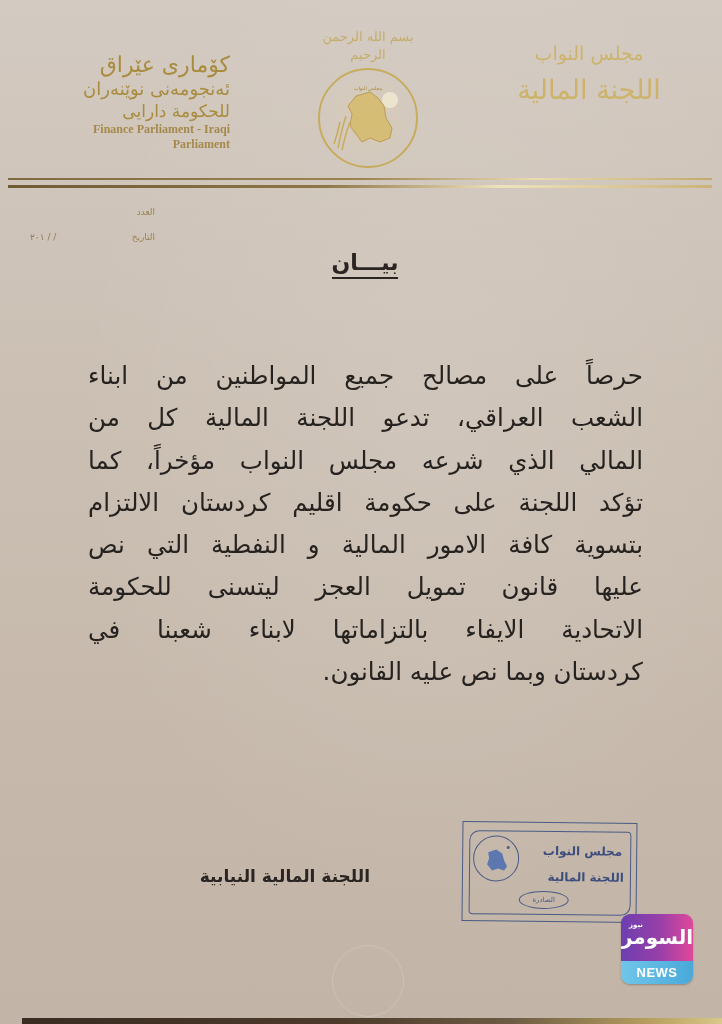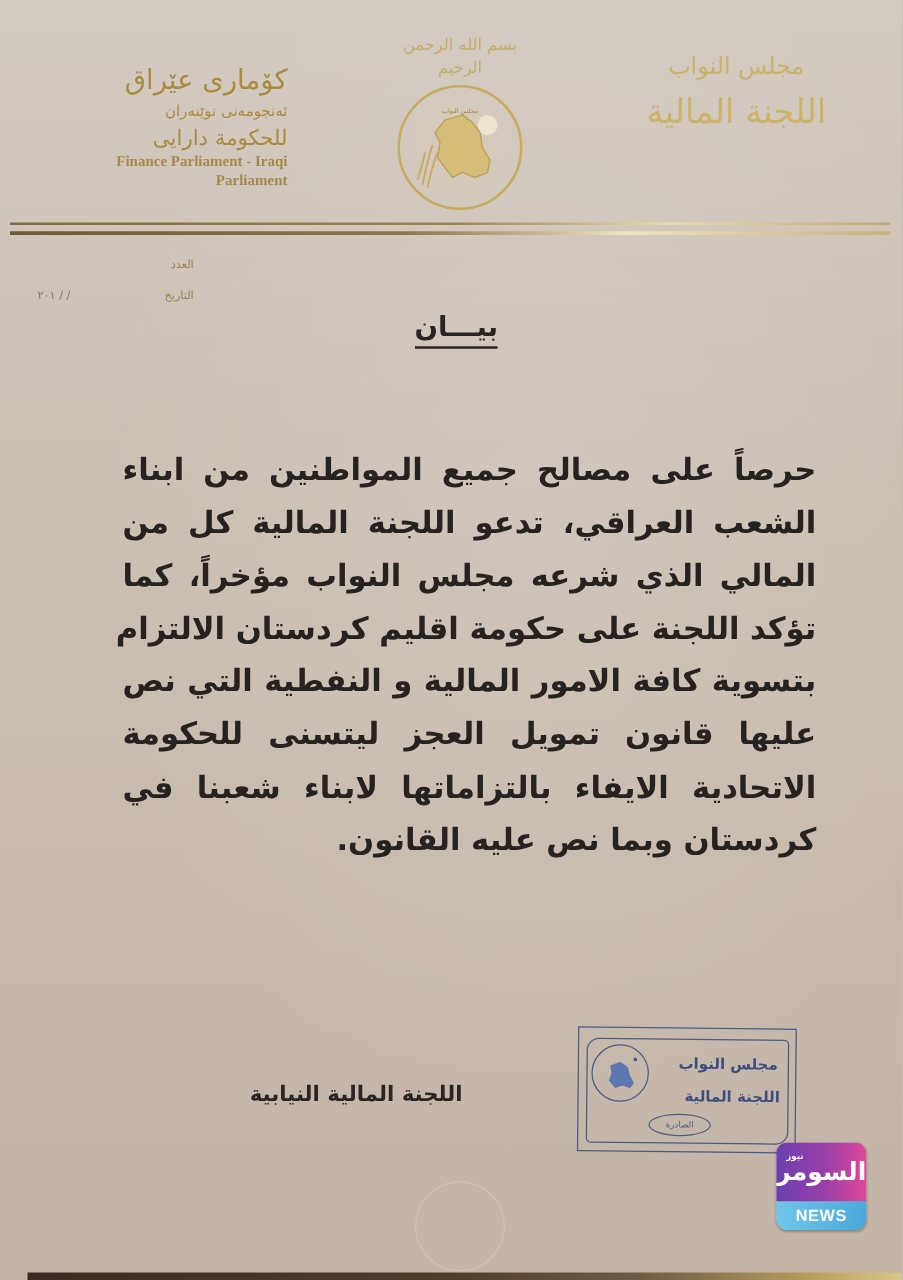--- a/index.html
+++ b/index.html
@@ -17,21 +17,21 @@
     content: ""; position: absolute; inset: 0;
     background: radial-gradient(ellipse at 60% 40%, rgba(255,255,255,0.10), rgba(0,0,0,0) 60%);
     pointer-events: none;
   }
   
   .hdr-left {
     position: absolute; left: 30px; top: 52px; width: 200px;
     text-align: right; color: #a98b3e;
   }
   .hdr-left .ku1 { font-family: "DejaVu Serif", serif; font-size: 22px; line-height: 26px; }
-  .hdr-left .ku2 { font-family: "DejaVu Serif", serif; font-size: 12px; line-height: 22px; }
+  .hdr-left .ku2 { font-family: "DejaVu Serif", serif; font-size: 18px; line-height: 22px; }
   .hdr-left .ku3 { font-family: "DejaVu Serif", serif; font-size: 17px; line-height: 22px; }
   .hdr-left .en { font-family: "Liberation Serif", serif; font-weight: bold; font-size: 12px; line-height: 15px; color: #a5894a; }
   
   .emblem-wrap { position: absolute; left: 308px; top: 28px; width: 120px; height: 140px; text-align: center; }
   .basmala { font-family: "DejaVu Serif", serif; font-size: 13px; color: #c5ad6b; line-height: 18px; }
   .emblem {
     margin: 4px auto 0; width: 100px; height: 100px; border-radius: 50%;
     border: 2px solid #c8ac5e; box-sizing: border-box; position: relative;
     background: radial-gradient(circle at 50% 50%, rgba(230,210,150,0.25), rgba(0,0,0,0) 70%);
   }
@@ -56,25 +56,24 @@
   .date .val { position: absolute; left: 0; color: #8c7a5c; letter-spacing: 6px; }
   
   .title {
     position: absolute; left: 320px; top: 250px; width: 90px; text-align: center;
     direction: rtl; font-family: "DejaVu Sans", sans-serif; font-weight: bold;
     font-size: 22px; color: #2a2522; letter-spacing: 2px;
   }
   .title span { border-bottom: 2px solid #2a2522; padding-bottom: 2px; }
   
   .body-text {
-    position: absolute; left: 98px; top: 355px; width: 555px;
+    position: absolute; left: 88px; top: 355px; width: 555px;
     direction: rtl; text-align: justify; text-align-last: right;
     font-family: "DejaVu Sans", sans-serif; font-size: 24.5px; line-height: 42.3px;
     color: #26221f;
-    font-weight: bold;
   }
   .body-text .line { display: block; white-space: nowrap; text-align-last: justify; text-align: justify; }
   .body-text .line.last { text-align-last: right; }
   
   .signature {
     position: absolute; left: 160px; top: 866px; width: 210px; direction: rtl; text-align: right;
     font-family: "DejaVu Sans", sans-serif; font-weight: bold; font-size: 17px; color: #2a2522;
   }
   
   .stamp {

